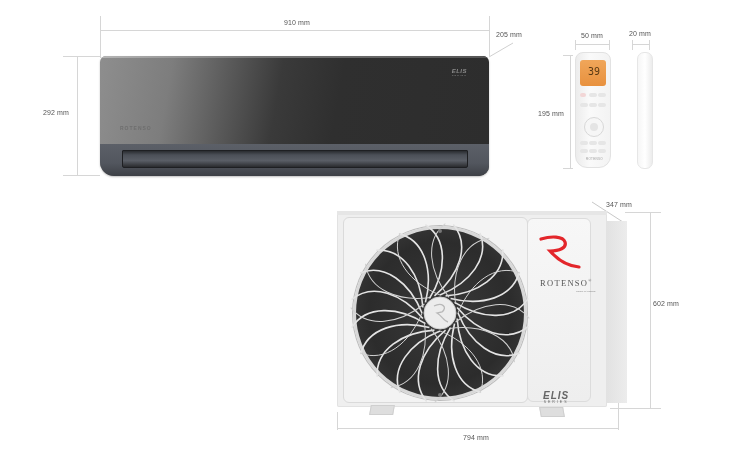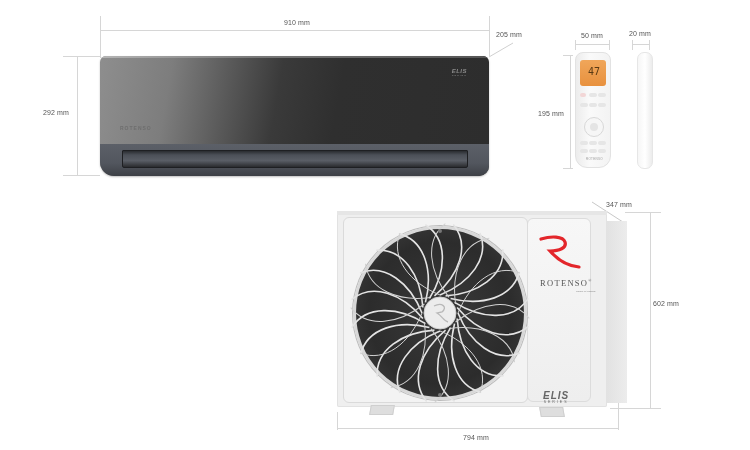--- a/index.html
+++ b/index.html
@@ -103,21 +103,21 @@
   <div class="line" style="left:633px;top:44px;width:16px;height:1px;"></div>
   <div class="dim-label" style="left:629px;top:30px;">20 mm</div>
 
   <div class="line" style="left:563px;top:55px;width:10px;height:1px;"></div>
   <div class="line" style="left:563px;top:168px;width:10px;height:1px;"></div>
   <div class="line" style="left:570px;top:56px;width:1px;height:112px;"></div>
   <div class="dim-label" style="left:538px;top:110px;">195 mm</div>
 
   <div class="remote">
     <div class="remote-screen">
-      <span class="remote-temp">47</span>
+      <span class="remote-temp">39</span>
     </div>
     <div class="rbtn" style="left:4px;top:40px;width:6px;background:#f2d6d6;"></div>
     <div class="rbtn" style="left:13px;top:40px;"></div>
     <div class="rbtn" style="left:22px;top:40px;"></div>
     <div class="rbtn" style="left:4px;top:50px;"></div>
     <div class="rbtn" style="left:13px;top:50px;"></div>
     <div class="rbtn" style="left:22px;top:50px;"></div>
     <div class="rpad">
         <div class="rpad-center"></div>
       </div>

